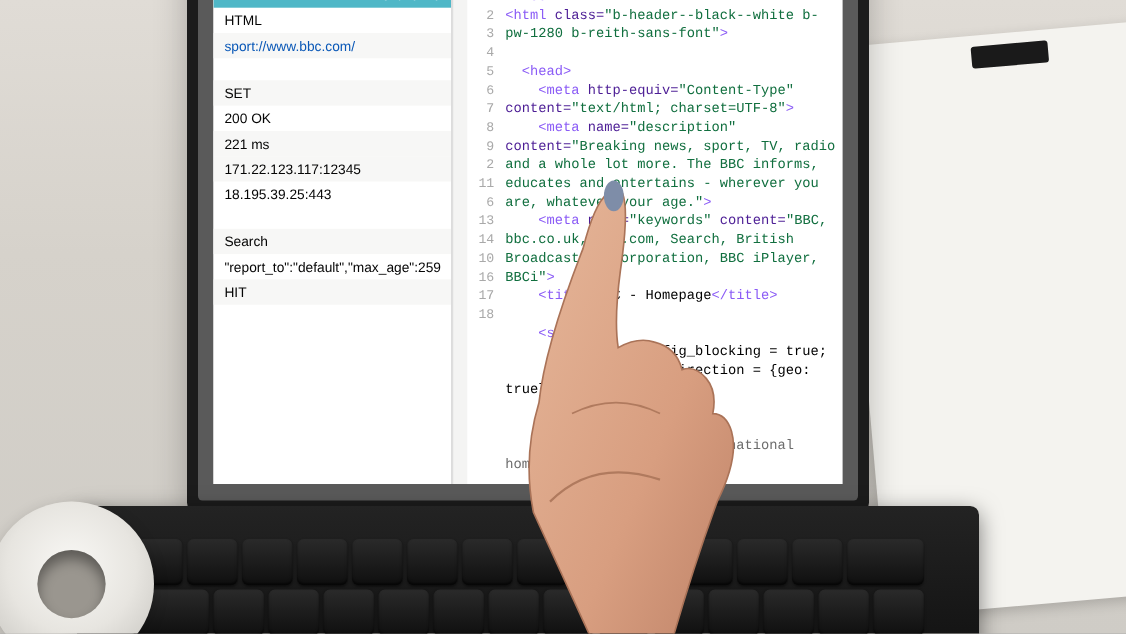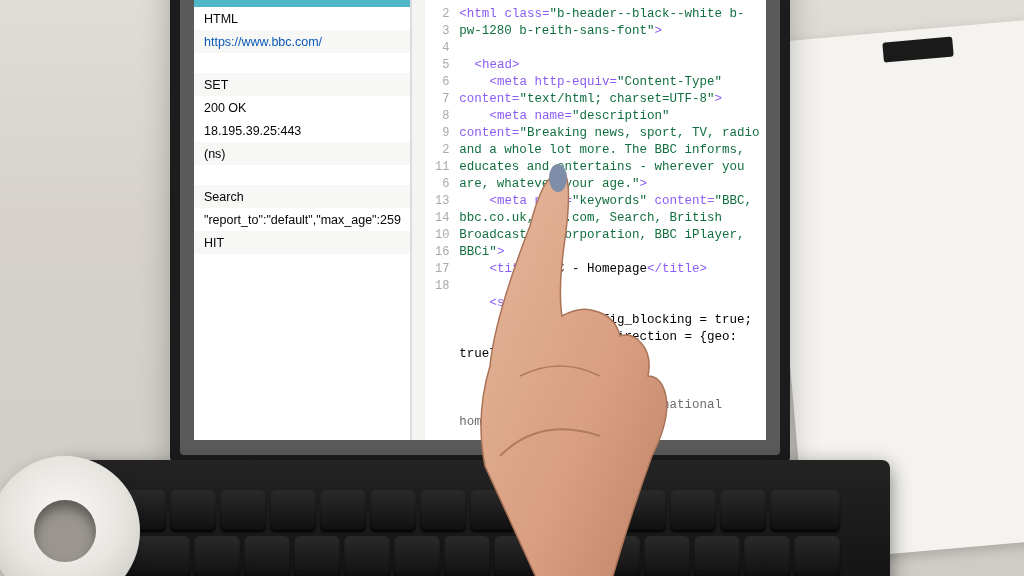--- a/index.html
+++ b/index.html
@@ -88,21 +88,21 @@
       flex:1;
       padding:4px 6px 0 4px;
       font-family:"Courier New", monospace;
       font-size:12.5px;
       line-height:17px;
       white-space:pre;
       color:#000;
       overflow:hidden;
     }
     .tag{ color:#8b5cf6; }
-    .attr{ color:#8b5cf6; }
+    .attr{ color:#4c1d95; }
     .str{ color:#116f3f; }
     .txt{ color:#000; }
     .cmt{ color:#6d6d6d; }
 
     .keyboard {
       position:absolute;
       top:460px; left:70px;
       width:820px; height:170px;
       background: linear-gradient(180deg,#232323 0%,#121212 80%);
       border-radius:8px 8px 0 0;
@@ -177,26 +177,27 @@
 <div class="device">
   <div class="device-inner">
     <div class="screen">
 
       <div class="left-pane">
         <div class="left-header">
           <span>Значение</span>
         </div>
         <div class="left-rows" id="left-rows">
             <div class="row">HTML</div>
-            <div class="row alt link">https://www.bbc.com/</div>
+            <div class="row alt link">sport://www.bbc.com/</div>
             <div class="spacer-row"></div>
             <div class="row alt">SET</div>
             <div class="row">200 OK</div>
+            <div class="row alt">221 ms</div>
+            <div class="row alt">171.22.123.117:12345</div>
             <div class="row">18.195.39.25:443</div>
-            <div class="row alt">(ns)</div>
             <div class="spacer-row"></div>
             <div class="row alt">Search</div>
             <div class="row">"report_to":"default","max_age":259</div>
             <div class="row alt">HIT</div>
           </div>
       </div>
       <div class="left-scroll"></div>
 
       <div class="gutter" id="gutter">
           <div>1</div>

